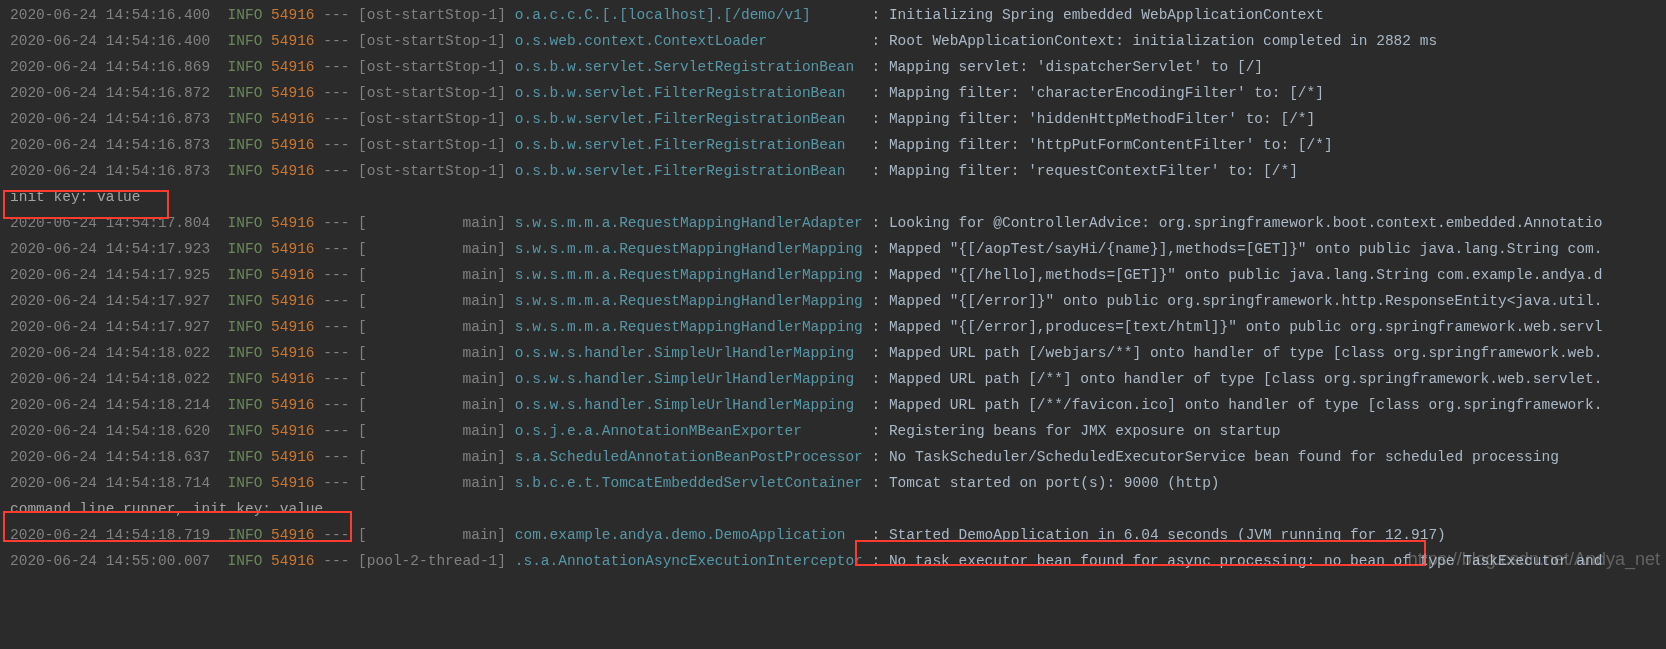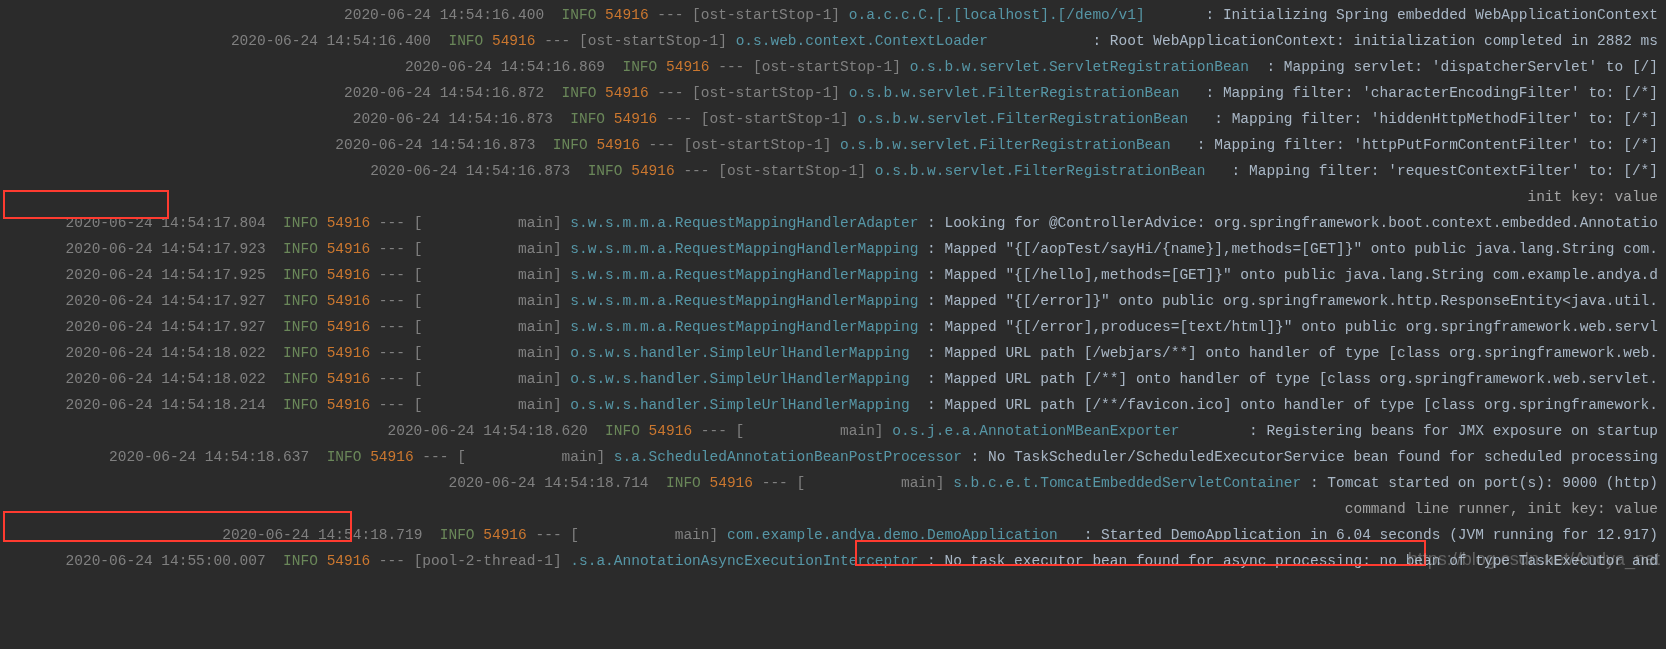--- a/index.html
+++ b/index.html
@@ -10,21 +10,20 @@
     font-family: "Consolas", "Menlo", "Courier New", monospace;
     font-size: 14.5px;
     line-height: 26px;
     width: 1666px;
     overflow: hidden;
   }
   .log-wrap {
     padding: 2px 8px 0 10px;
     white-space: nowrap;
     position: relative;
-    text-align: right;
   }
   .line {
     white-space: pre;
     height: 26px;
   }
   .ts     { color: #808080; }
   .level  { color: #6a8759; }
   .pid    { color: #cb772f; }
   .dash   { color: #808080; }
   .thr    { color: #808080; }

